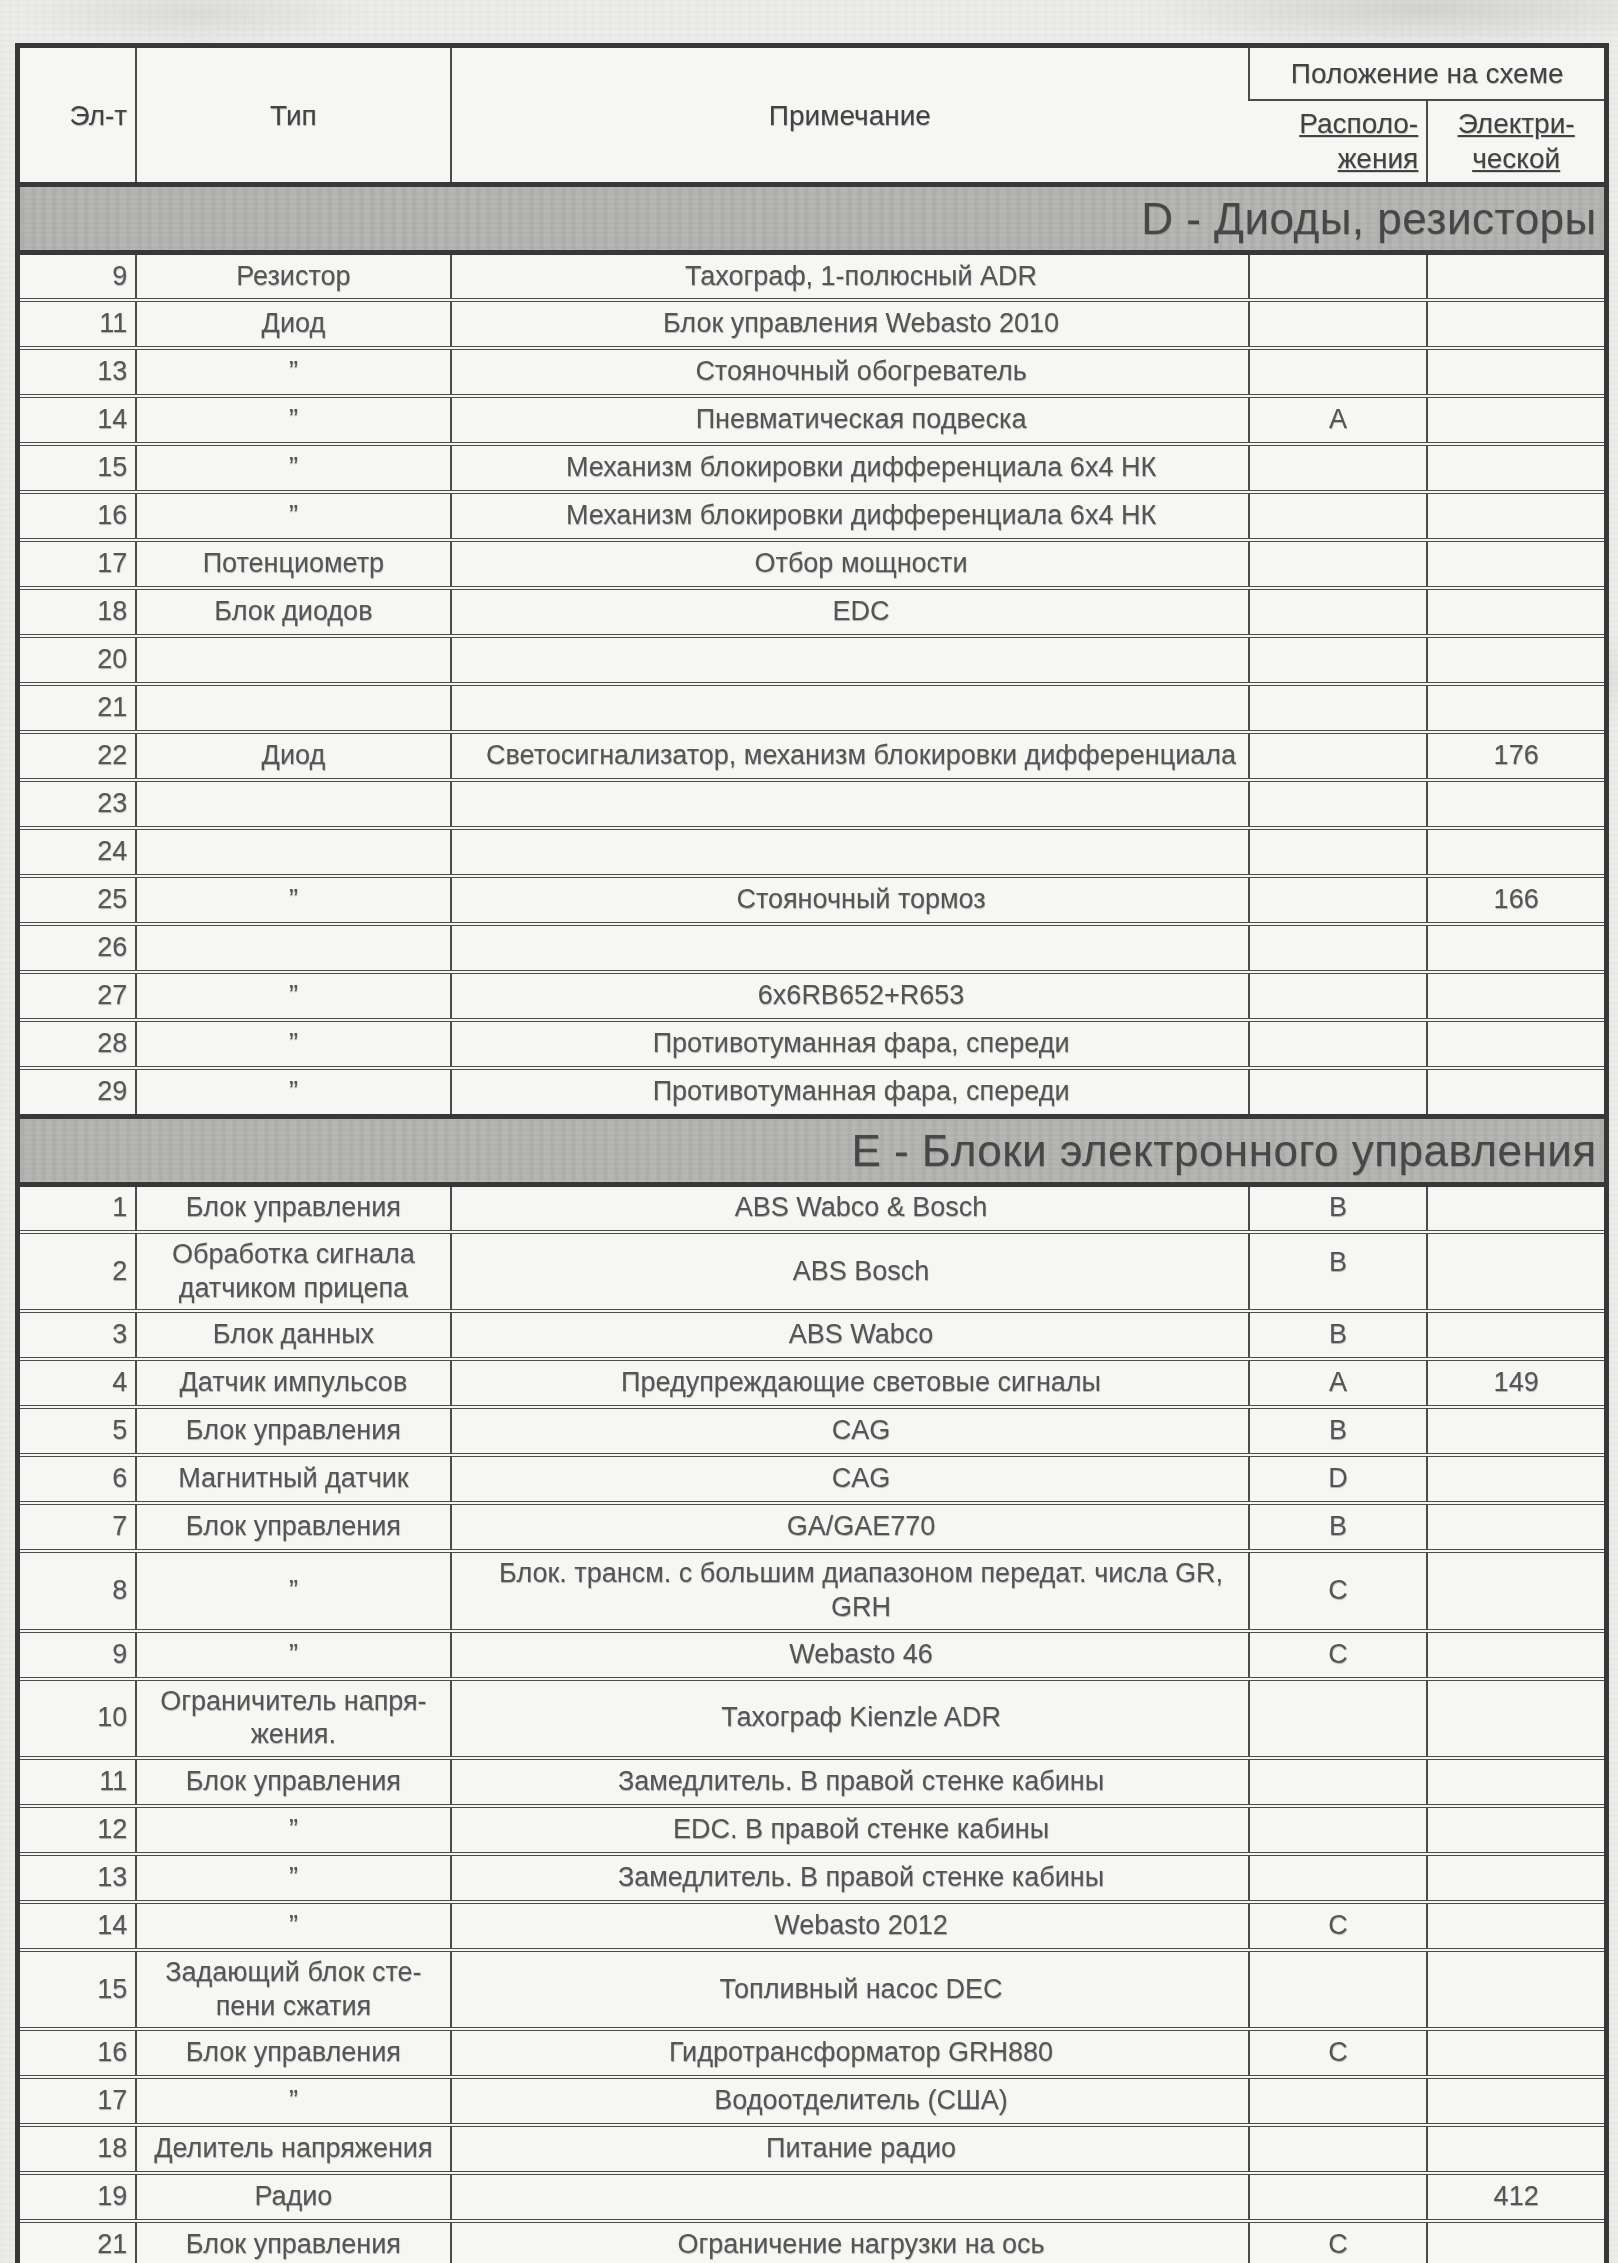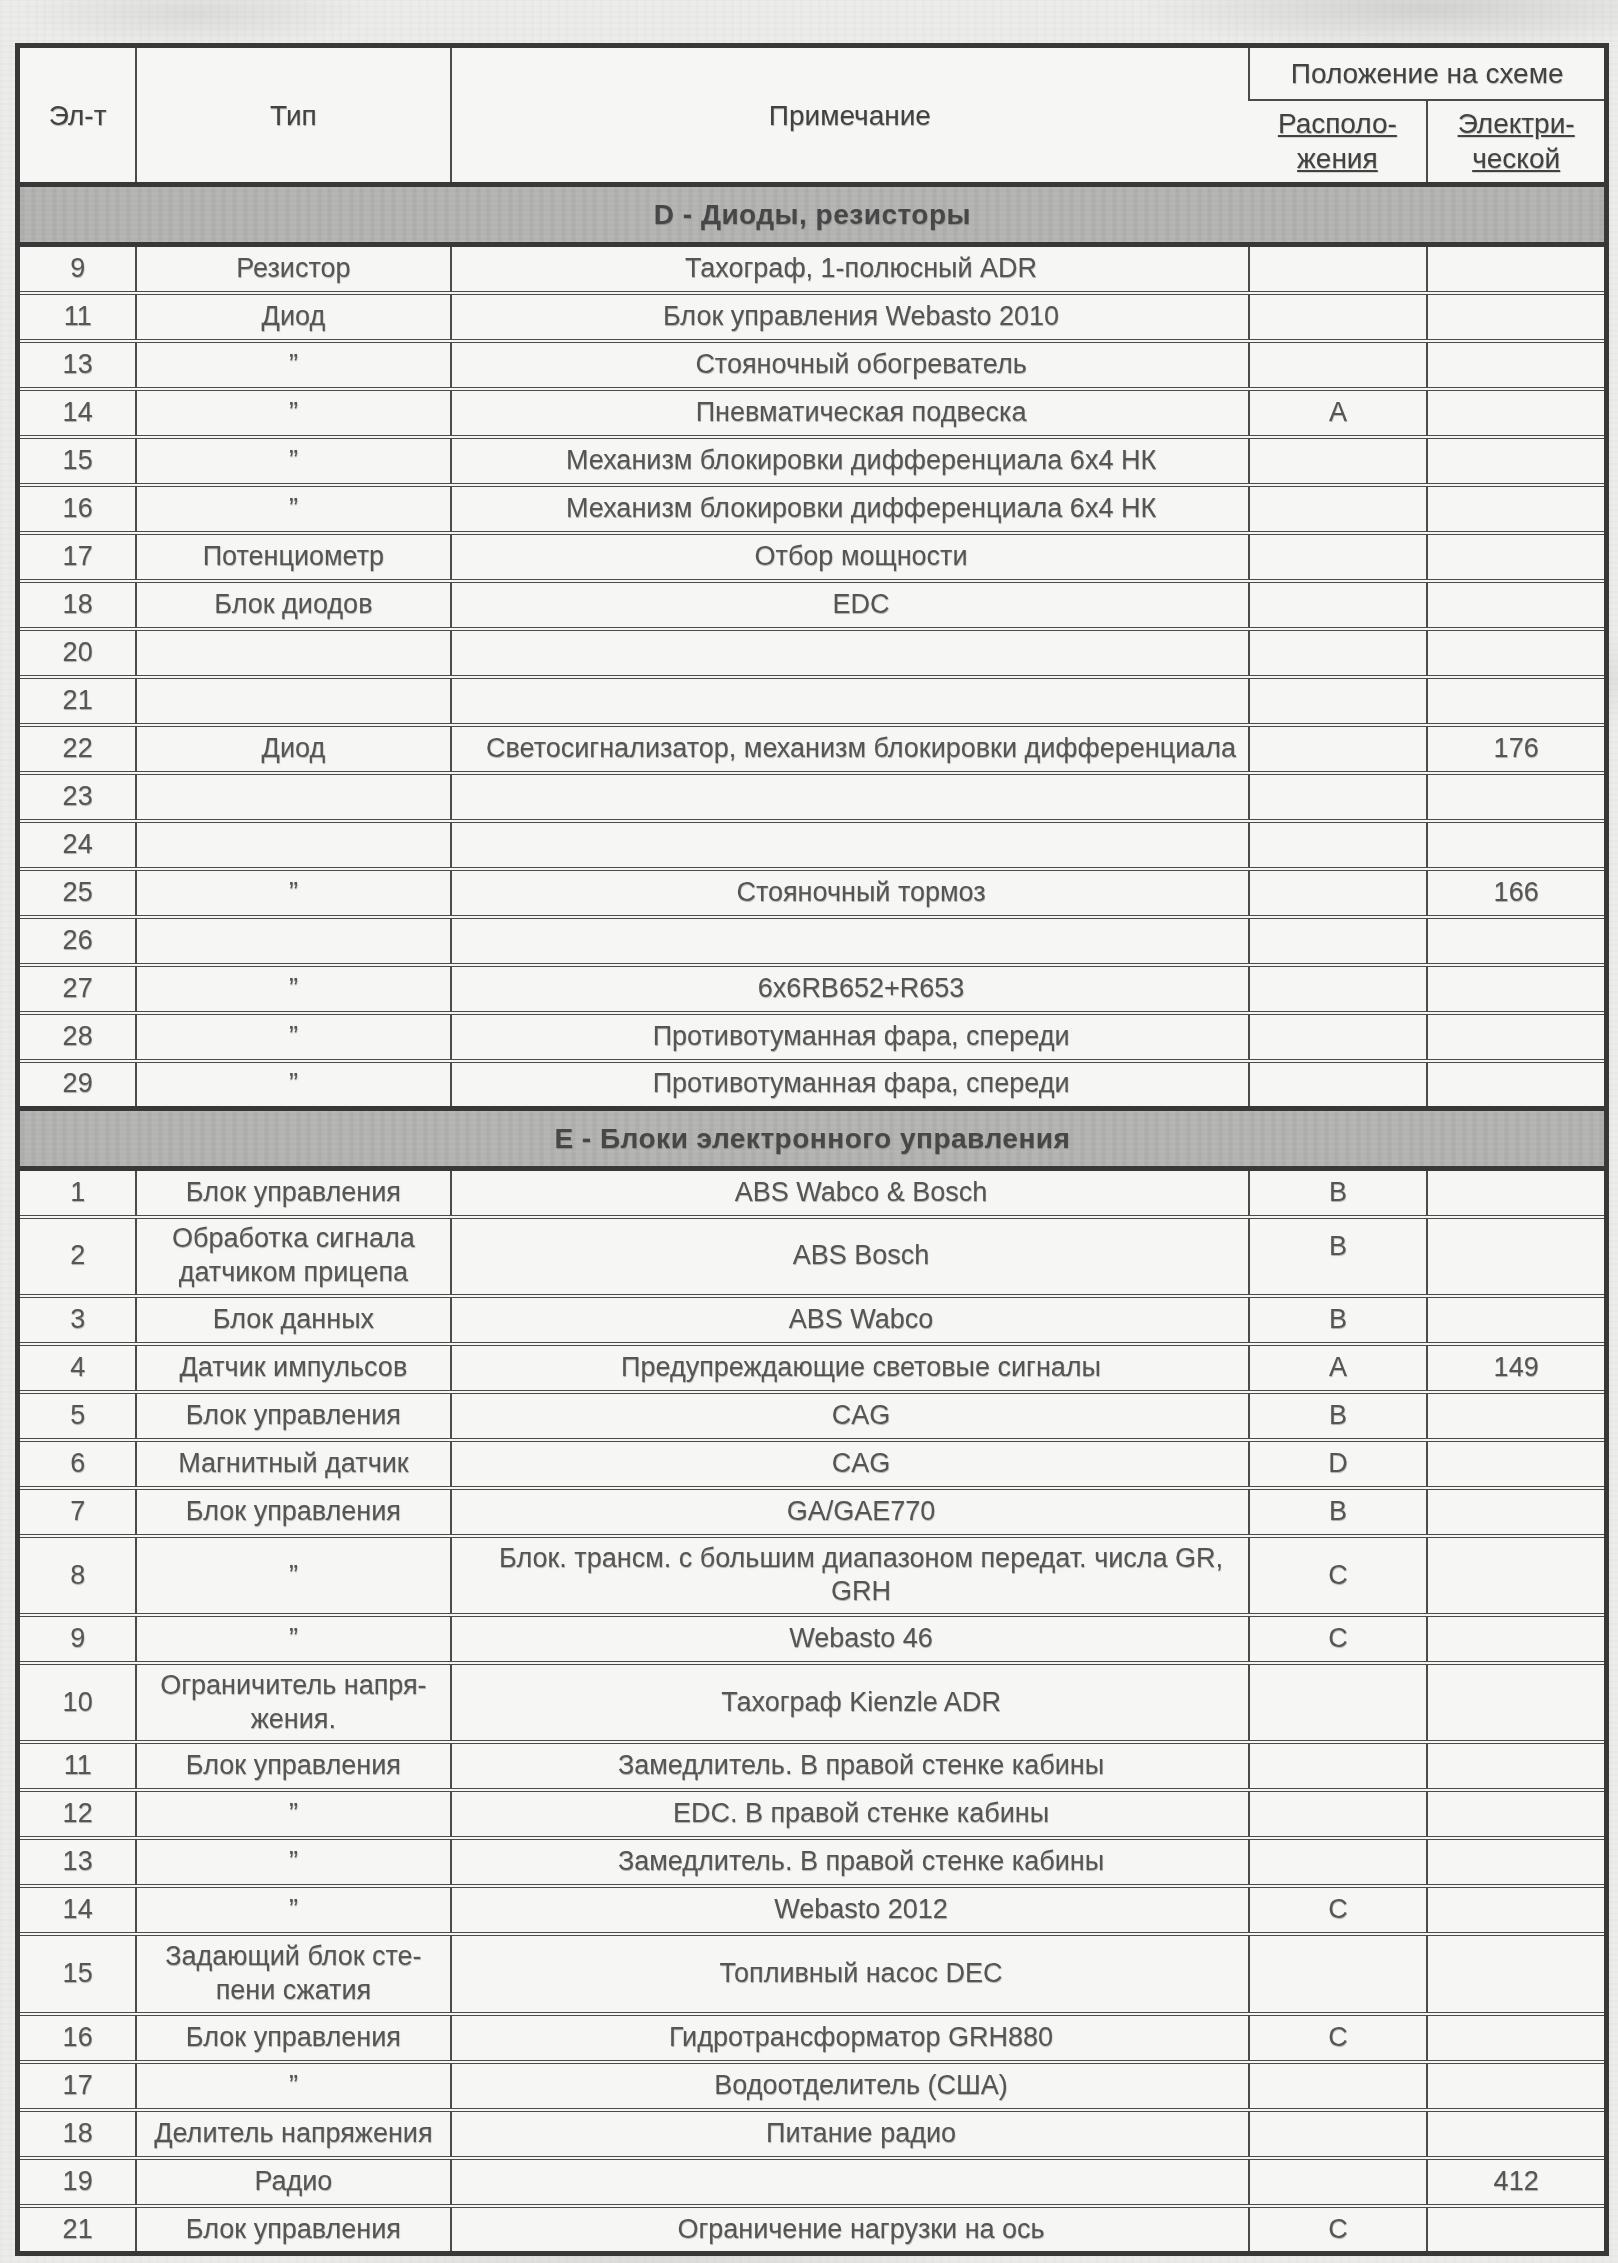--- a/index.html
+++ b/index.html
@@ -46,43 +46,43 @@
     border-left:2.9px solid var(--line);
     color:var(--ink);
     font-size:27px;
     line-height:1.25;
     text-align:center;
     vertical-align:middle;
     padding:3.9px 7.7px;
     text-shadow:0.5px 0.5px 0.8px rgba(90,90,90,.45);
     overflow:hidden;
   }
-  th:first-child,td:first-child{border-left:none;}
+  th:first-child,td:first-child{border-left:none;text-align:right;}
 
   thead th{
     color:var(--ink-dark);
     font-weight:400;
     font-size:28px;
     background:var(--cell-bg);
     margin-left:12px;
   }
   tr.hdr-top{height:54px;}
   tr.hdr-sub{height:85px;}
   tr.hdr-sub th{border-top:2.9px solid var(--line);white-space:pre-line;text-decoration:underline;}
   thead{border-bottom:5.8px solid var(--line-heavy);}
 
   tr.section{height:60px;}
   tr.section td{
     background:
       repeating-linear-gradient(0deg, rgba(255,255,255,.06) 0 1.9px, transparent 1.9px 4.8px),
       repeating-linear-gradient(90deg, rgba(0,0,0,.04) 0 3.9px, transparent 3.9px 10.6px),
       var(--band-bg);
     color:#474747;
-    font-weight:700;
-    font-size:28px;
+    font-weight:400;
+    font-size:44px;
     letter-spacing:0.5px;
     border-left:none;
     border-top:5.8px solid var(--line-heavy);
     border-bottom:5.8px solid var(--line-heavy);
   }
 
   tbody tr.row{height:48px;}
   tbody tr.row.tall{height:77px;}
   tbody tr.row td{border-top:4.8px double var(--line);}
   tbody tr.row:first-child td{border-top:none;}

